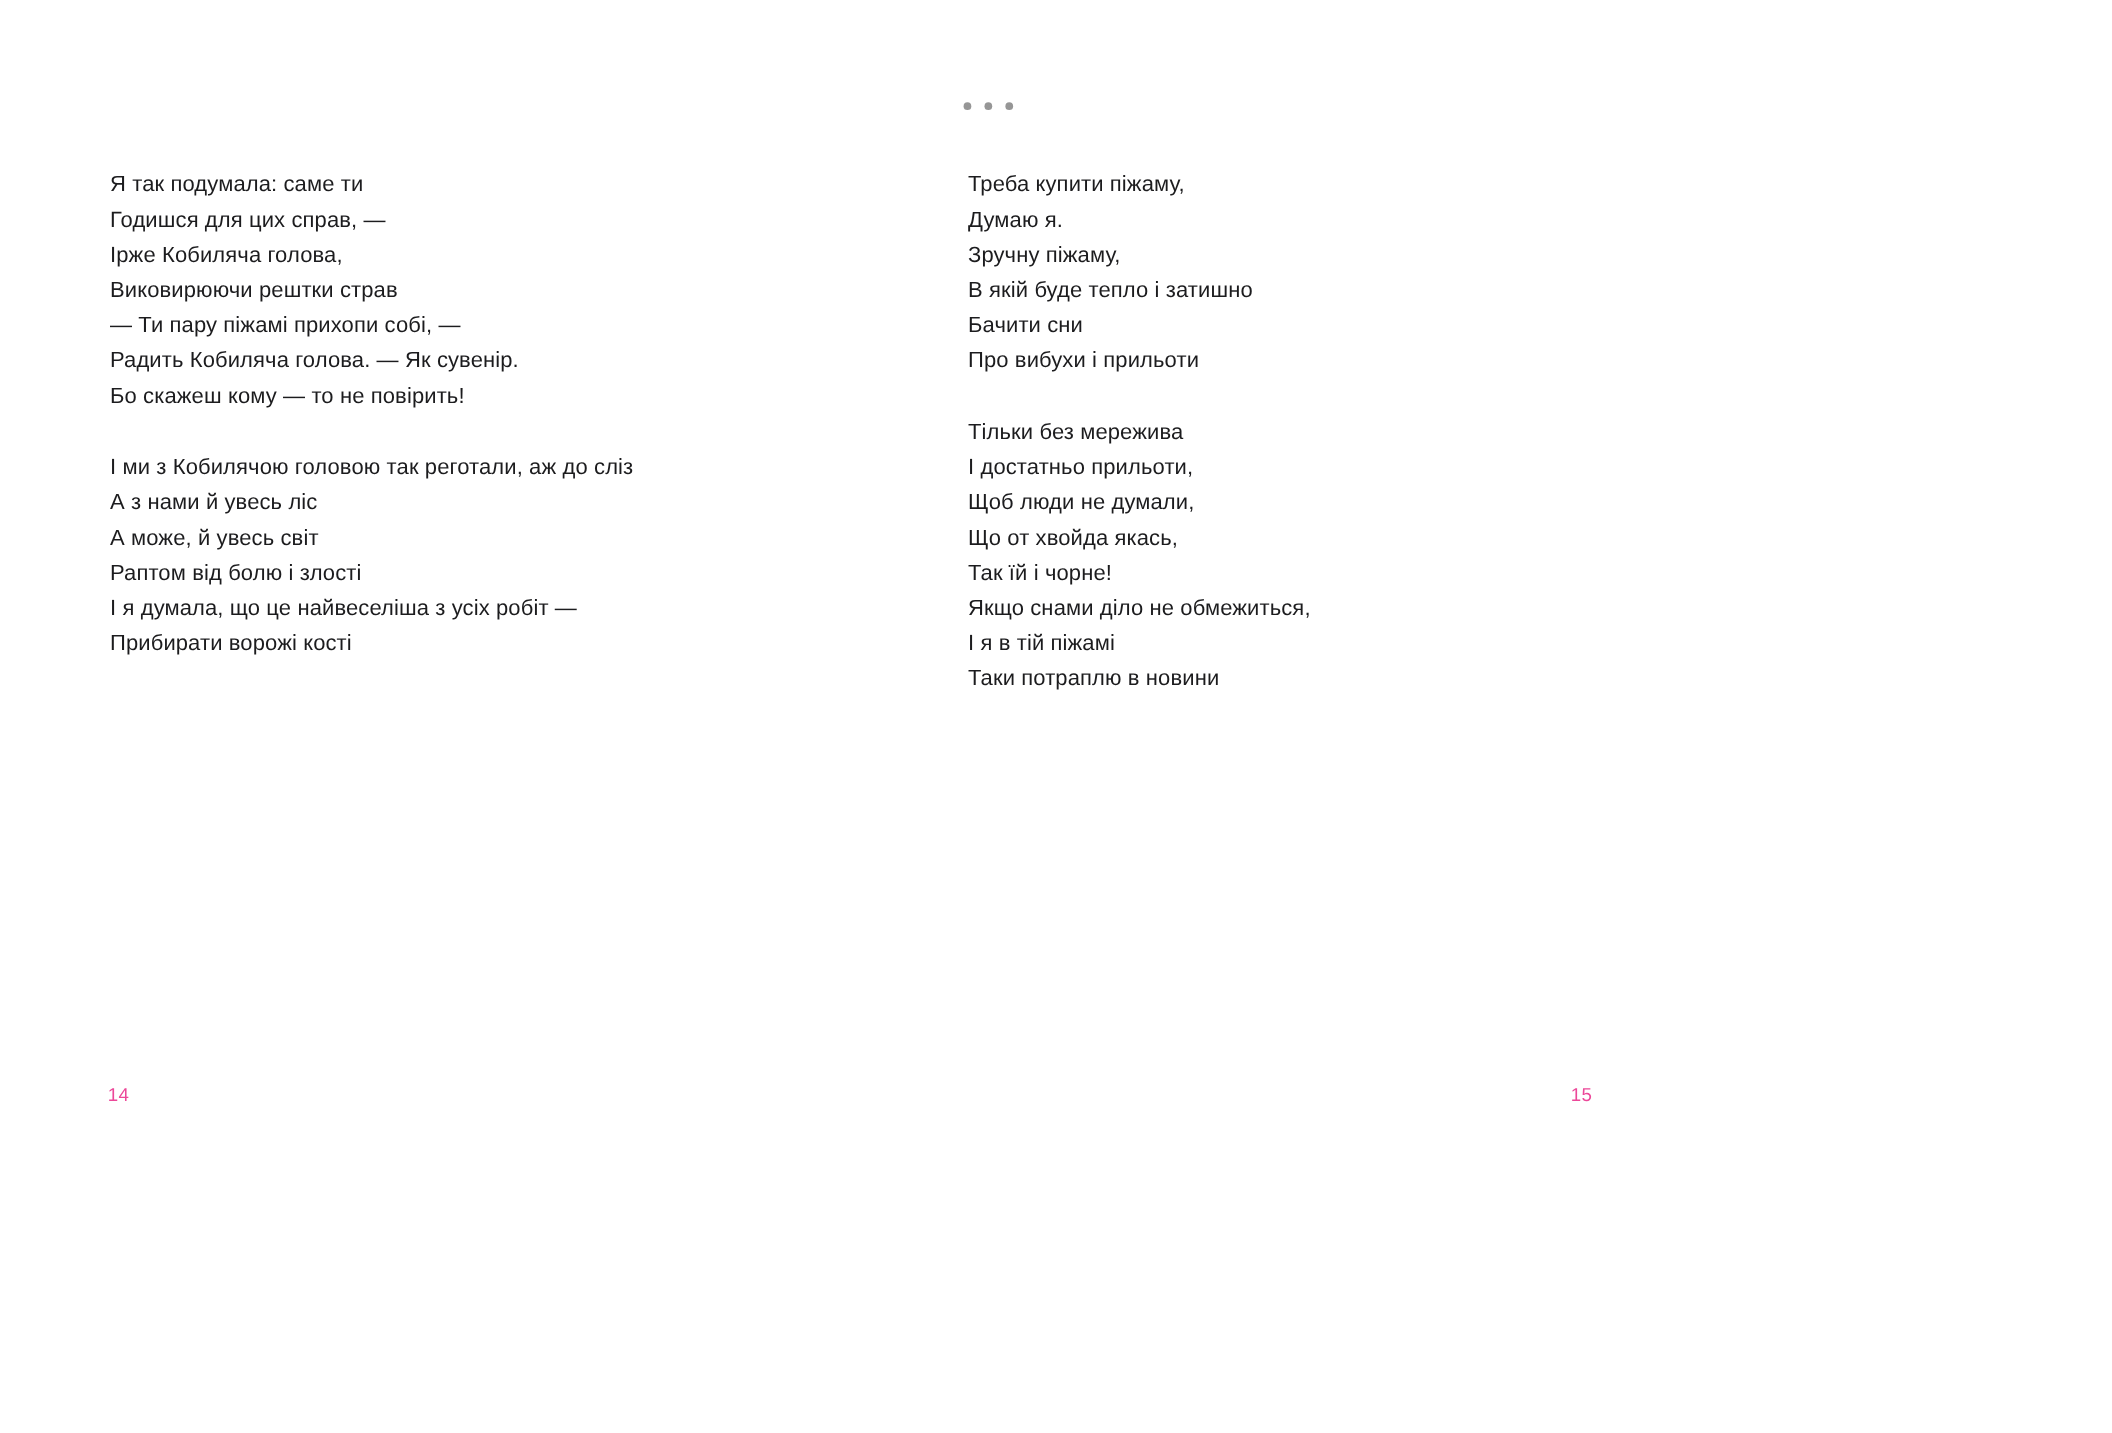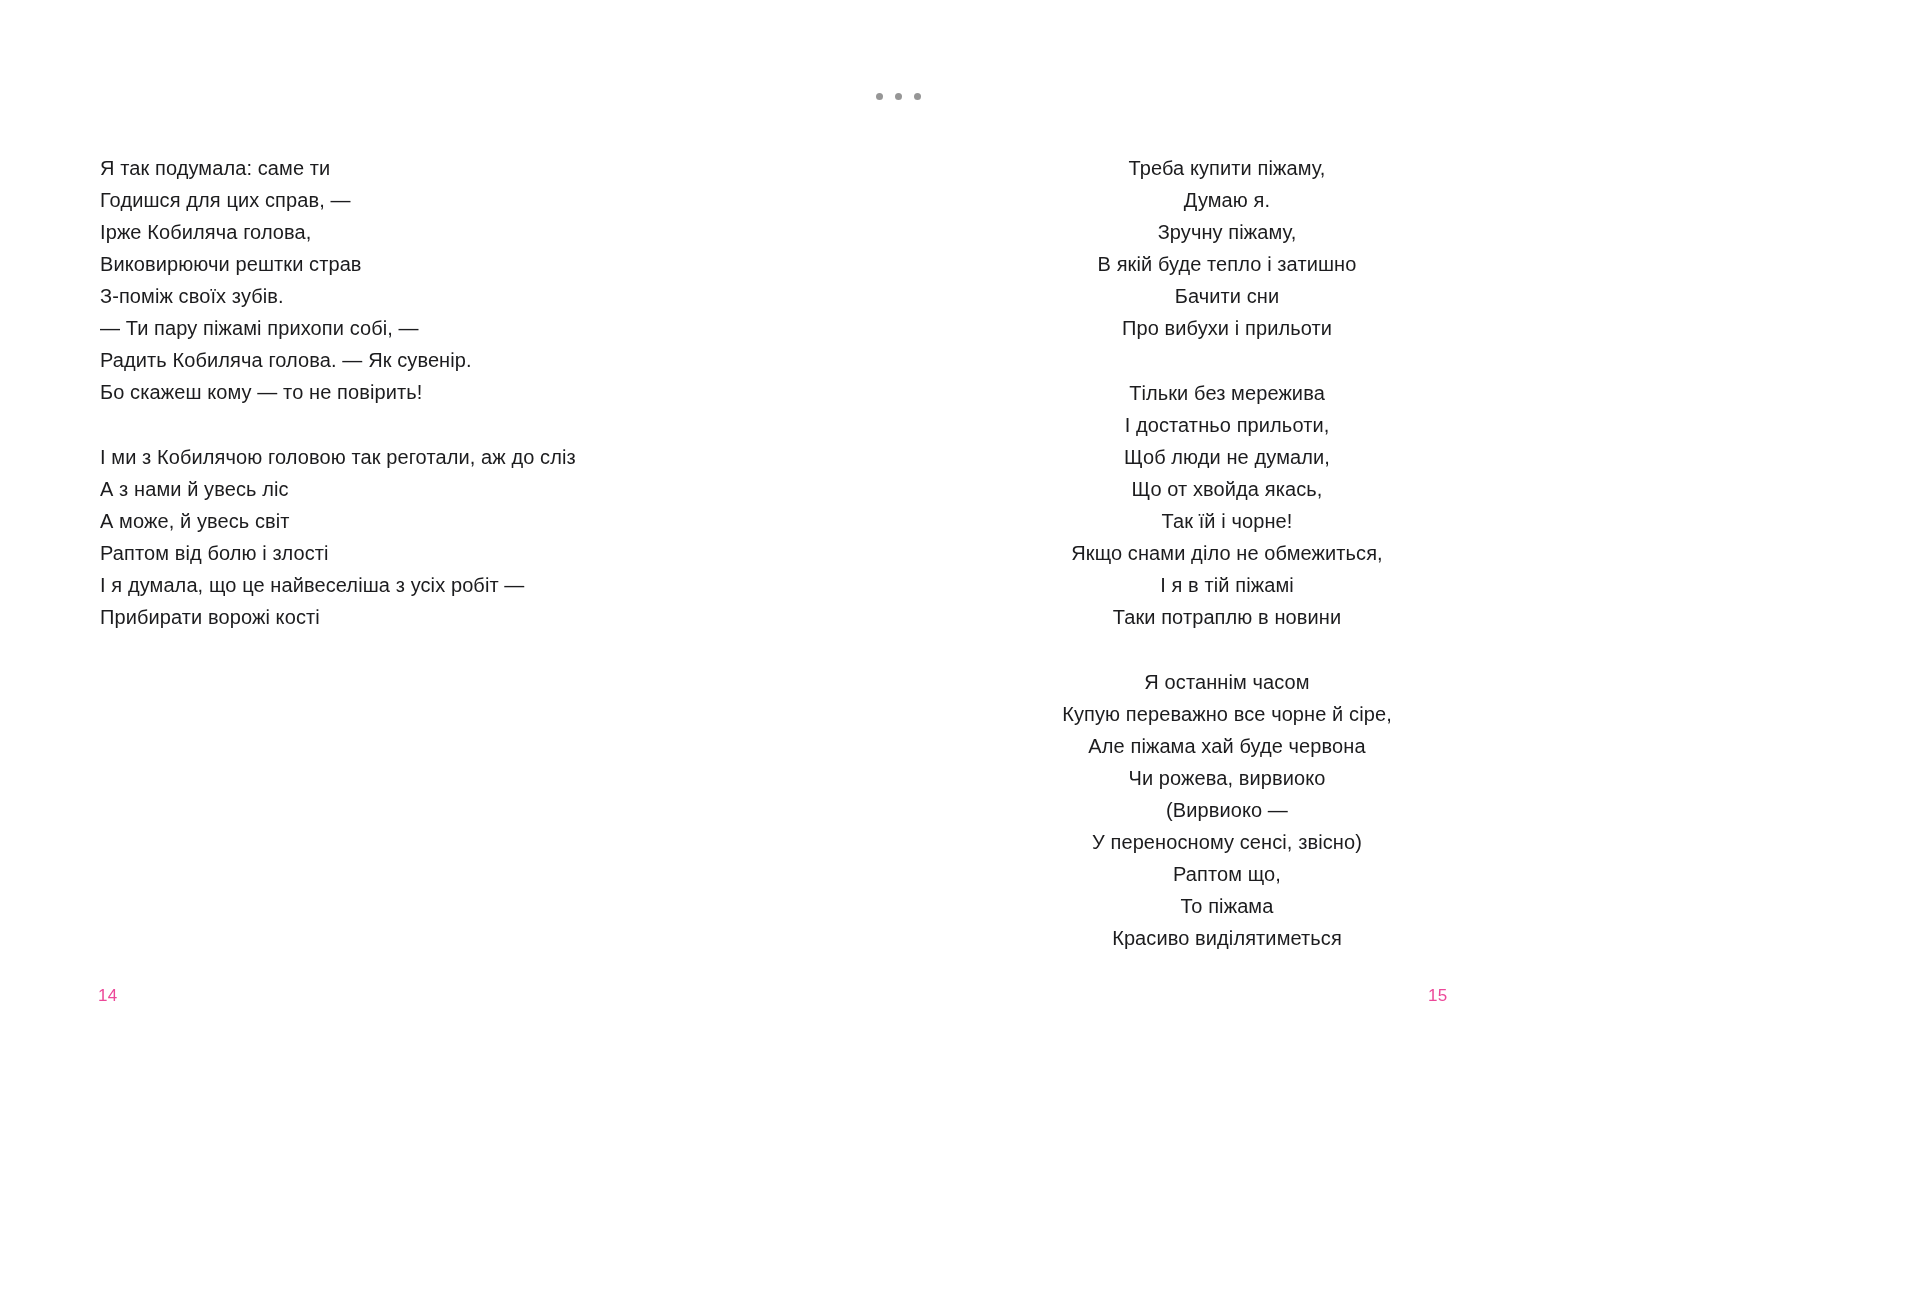--- a/index.html
+++ b/index.html
@@ -32,21 +32,20 @@
   .poem-block-left {
     left: 95px;
     top: 148px;
     width: 700px;
   }
 
   .poem-block-right {
     left: 875px;
     top: 148px;
     width: 700px;
-    text-align: center;
   }
 
   .stanza { margin-bottom: 31px; }
   .stanza:last-child { margin-bottom: 0; }
 
   .line {
     white-space: nowrap;
     font-size: 20px;
     line-height: 30px;
   }
@@ -90,21 +89,20 @@
 <body>
 
 <div class="spread">
 
   <div class="poem-block poem-block-left">
     <div class="stanza">
       <p class="line">Я так подумала: саме ти</p>
       <p class="line">Годишся для цих справ, —</p>
       <p class="line">Ірже Кобиляча голова,</p>
       <p class="line">Виковирюючи рештки страв</p>
-      <p class="line">З-поміж своїх зубів.</p>
       <p class="line">— Ти пару піжамі прихопи собі, —</p>
       <p class="line">Радить Кобиляча голова. — Як сувенір.</p>
       <p class="line">Бо скажеш кому — то не повірить!</p>
     </div>
     <div class="stanza">
       <p class="line">І ми з Кобилячою головою так реготали, аж до сліз</p>
       <p class="line">А з нами й увесь ліс</p>
       <p class="line">А може, й увесь світ</p>
       <p class="line">Раптом від болю і злості</p>
       <p class="line">І я думала, що це найвеселіша з усіх робіт —</p>
@@ -130,29 +128,18 @@
     <div class="stanza">
       <p class="line">Тільки без мережива</p>
       <p class="line">І достатньо прильоти,</p>
       <p class="line">Щоб люди не думали,</p>
       <p class="line">Що от хвойда якась,</p>
       <p class="line">Так їй і чорне!</p>
       <p class="line">Якщо снами діло не обмежиться,</p>
       <p class="line">І я в тій піжамі</p>
       <p class="line">Таки потраплю в новини</p>
     </div>
-    <div class="stanza">
-      <p class="line">Я останнім часом</p>
-      <p class="line">Купую переважно все чорне й сіре,</p>
-      <p class="line">Але піжама хай буде червона</p>
-      <p class="line">Чи рожева, вирвиоко</p>
-      <p class="line">(Вирвиоко —</p>
-      <p class="line">У переносному сенсі, звісно)</p>
-      <p class="line">Раптом що,</p>
-      <p class="line">То піжама</p>
-      <p class="line">Красиво виділятиметься</p>
-    </div>
   </div>
 
   <div class="page-number page-number-left">14</div>
   <div class="page-number page-number-right">15</div>
 
 </div>
 
 </body></html>

